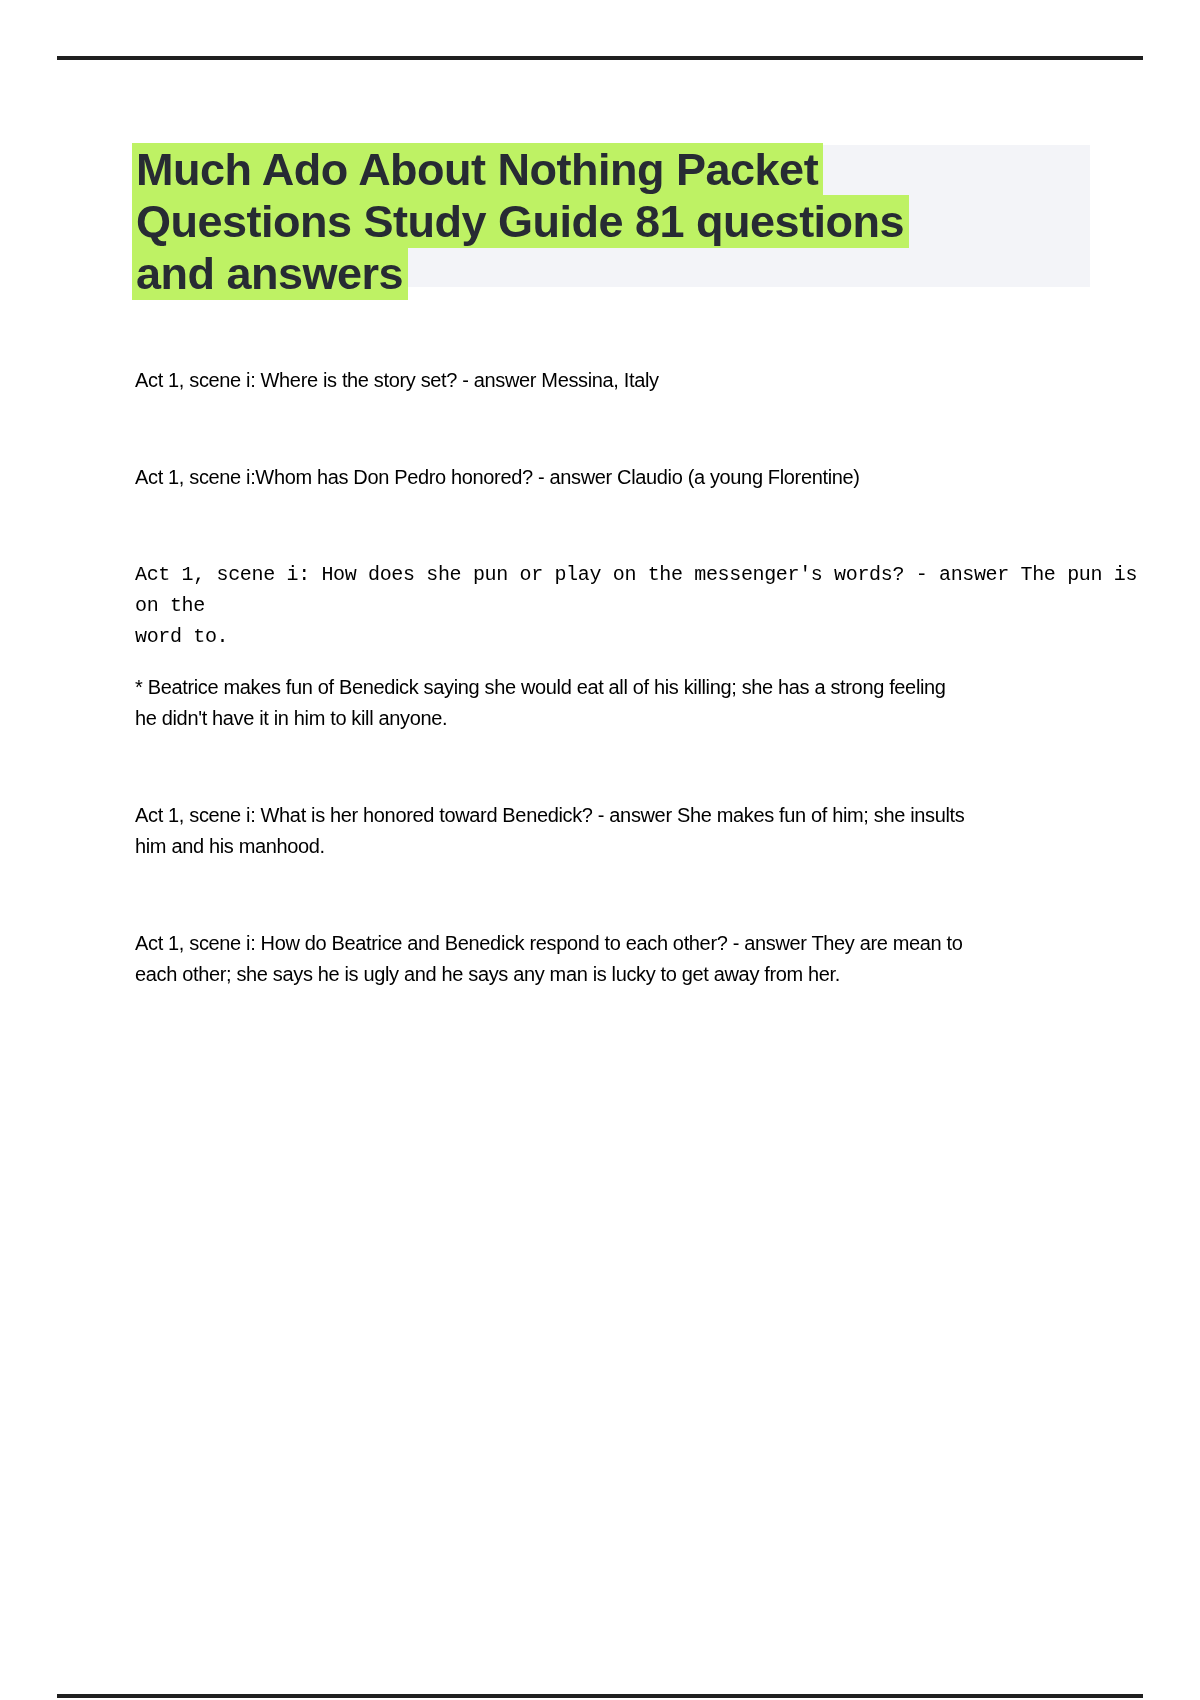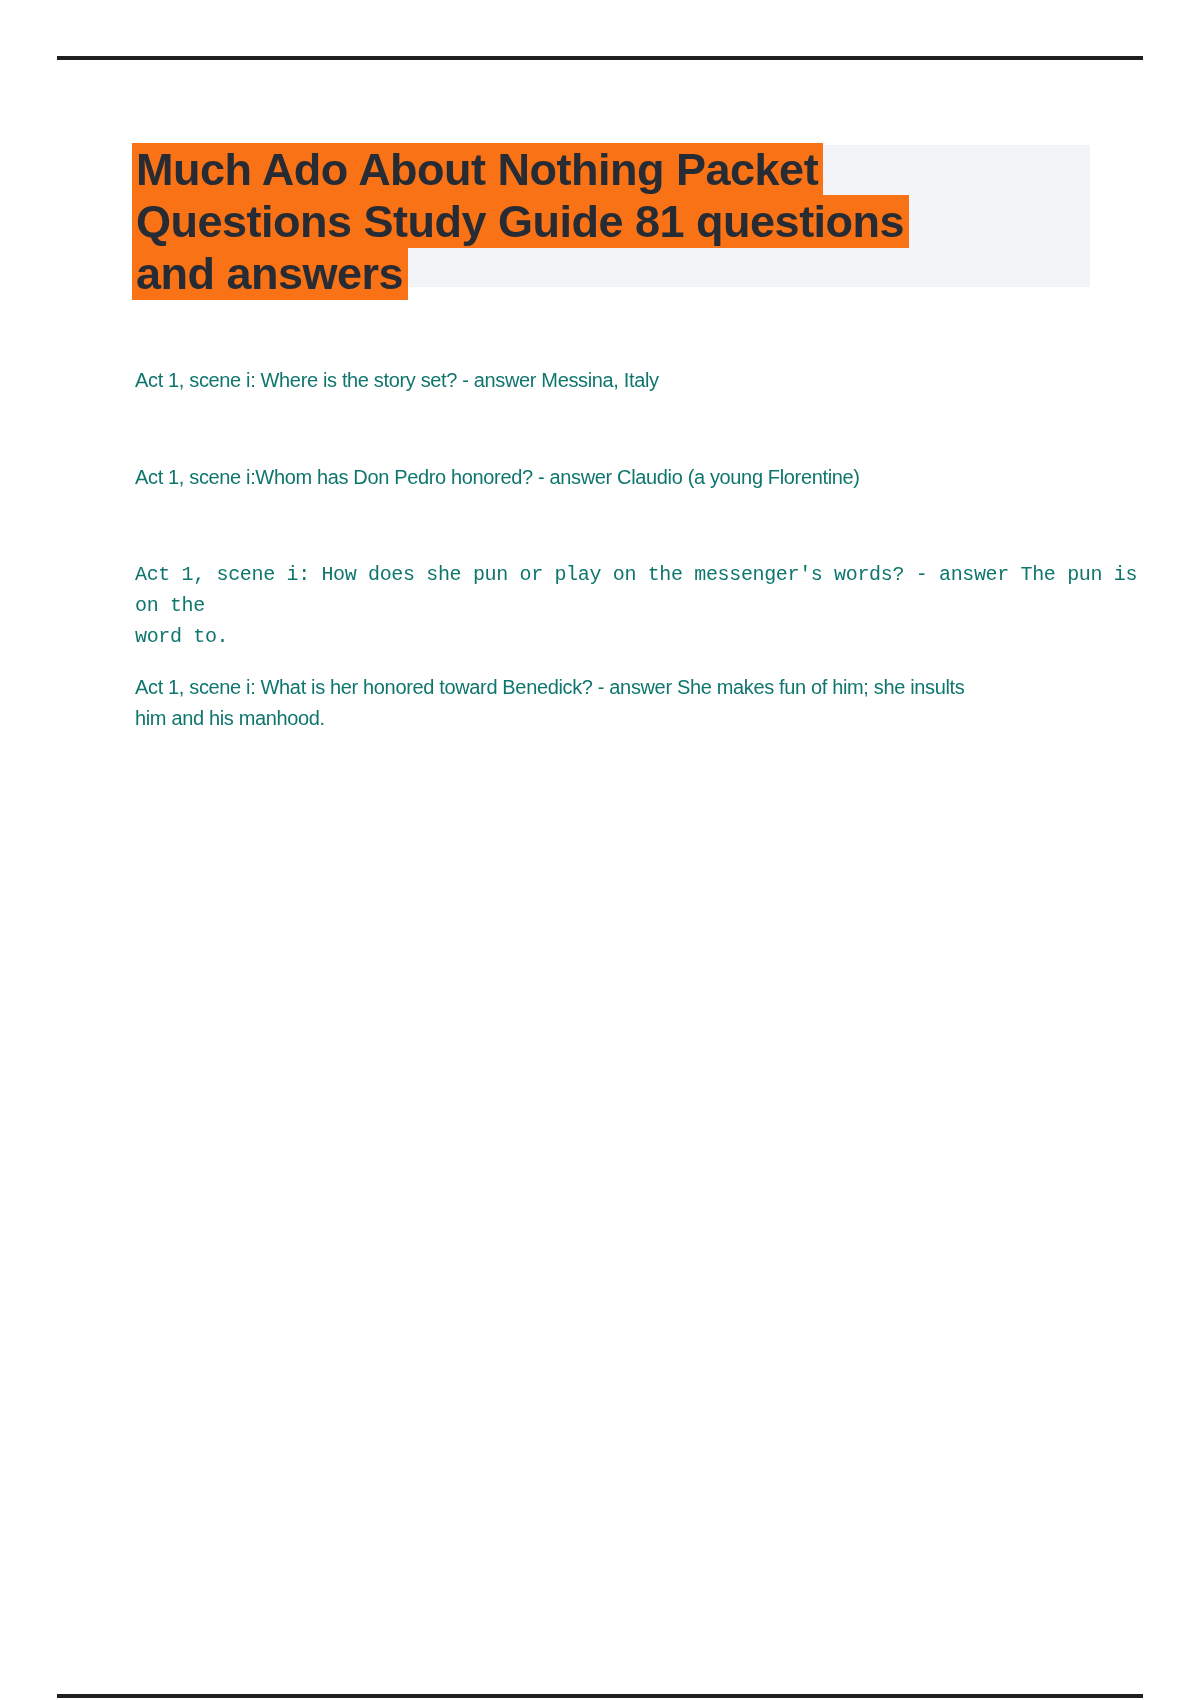--- a/index.html
+++ b/index.html
@@ -50,40 +50,44 @@
   }
 
   .content {
     position: absolute;
     left: 135px;
     top: 365px;
     width: 1010px;
     font-size: 20px;
     line-height: 31px;
     letter-spacing: -0.35px;
-    color: #0f766e;
+    color: #000000;
   }
   .para {
     white-space: pre-line;
     margin: 0 0 66px 0;
   }
   .para.pre-note { margin-bottom: 20px; font-family: Liberation Mono, monospace; }
 </style>
 </head>
 <body>
 
 <div class="rule rule-top"></div>
 
 <div class="title-bg"></div>
-<h1 class="page-title"><span class="hl" style="background: #f97316;">Much Ado About Nothing Packet
+<h1 class="page-title"><span class="hl" style="background: #bef264;">Much Ado About Nothing Packet
 Questions Study Guide 81 questions
 and answers</span></h1>
 
 <div class="content">
   <div class="para">Act 1, scene i: Where is the story set? - answer Messina, Italy</div>
   <div class="para">Act 1, scene i:Whom has Don Pedro honored? - answer Claudio (a young Florentine)</div>
   <div class="para pre-note">Act 1, scene i: How does she pun or play on the messenger's words? - answer The pun is on the
 word to.</div>
+  <div class="para">* Beatrice makes fun of Benedick saying she would eat all of his killing; she has a strong feeling
+he didn't have it in him to kill anyone.</div>
   <div class="para">Act 1, scene i: What is her honored toward Benedick? - answer She makes fun of him; she insults
 him and his manhood.</div>
+  <div class="para">Act 1, scene i: How do Beatrice and Benedick respond to each other? - answer They are mean to
+each other; she says he is ugly and he says any man is lucky to get away from her.</div>
 </div>
 
 <div class="rule rule-bottom"></div>
 
 </body></html>

